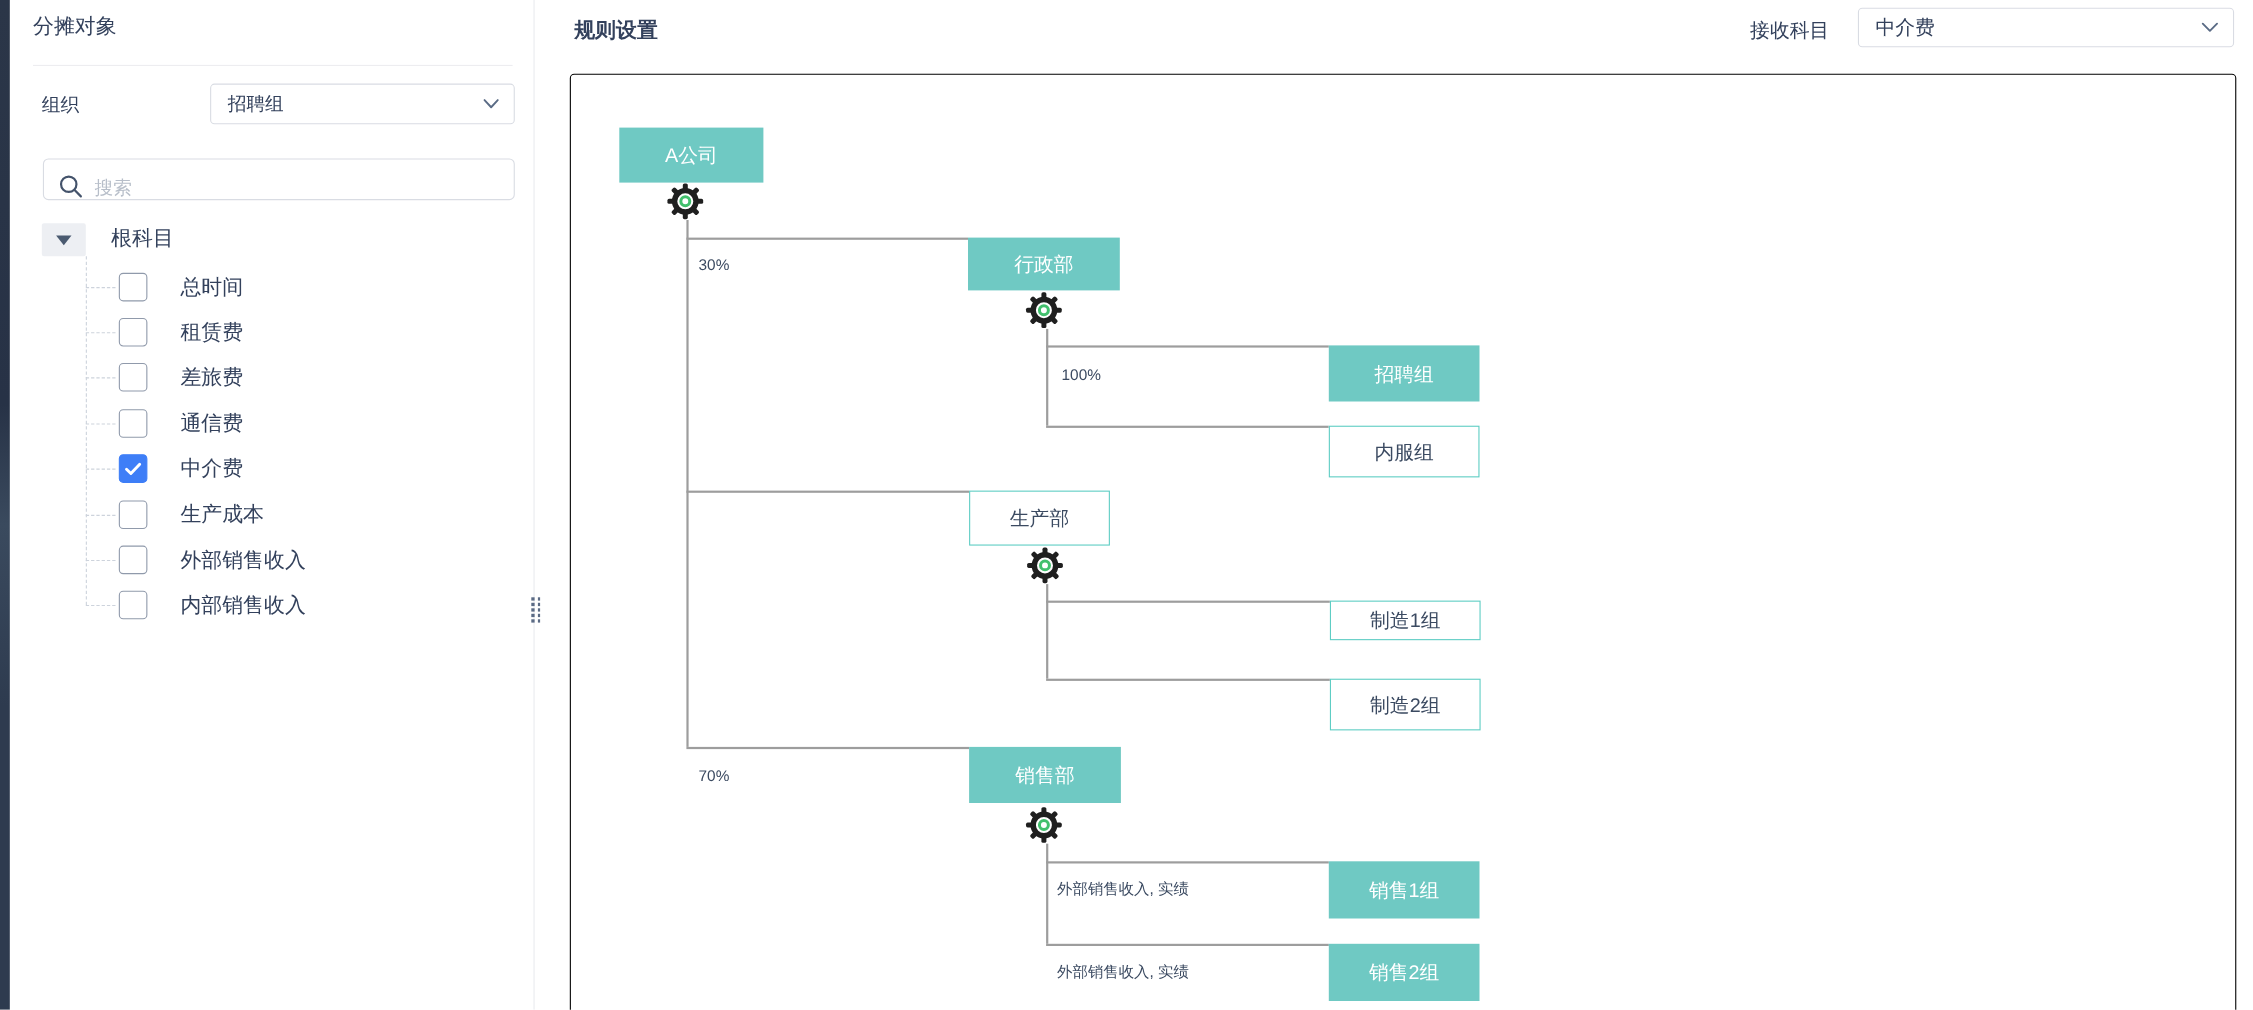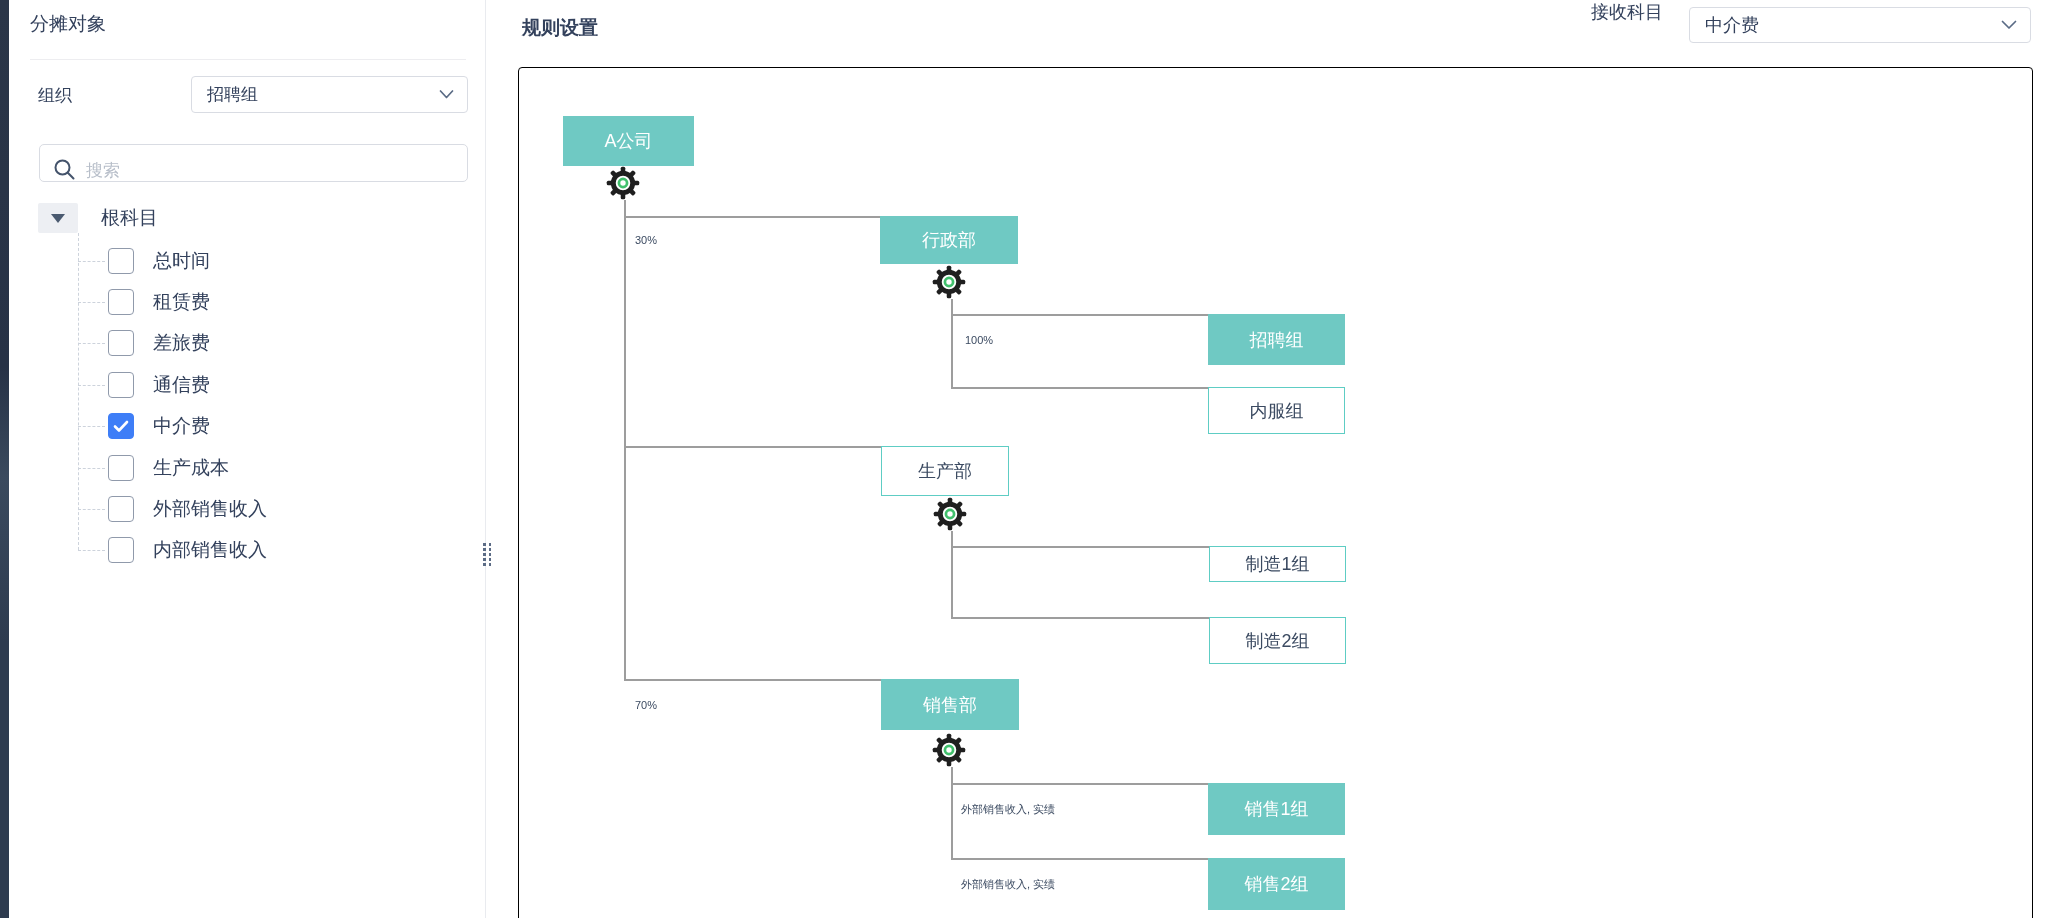--- a/index.html
+++ b/index.html
@@ -35,40 +35,40 @@
   .caret{width:0;height:0;border-left:7px solid transparent;border-right:7px solid transparent;
     border-top:9px solid #4a5a70;}
   .root-label{position:absolute;left:92px;font-size:19px;color:#33415C;line-height:30px;}
   .tree-children{position:relative;margin-top:7px;}
   .tree-vline{position:absolute;left:69px;top:-7px;height:317px;width:0;border-left:1px dashed #cdd3dc;}
   .tree-row{position:relative;height:41.4px;display:flex;align-items:center;padding-left:99px;cursor:default;}
   .stub{position:absolute;left:69px;top:50%;width:27px;height:0;border-top:1px dashed #cdd3dc;}
   .cbx{width:26px;height:26px;border:1.5px solid #909aab;border-radius:4px;background:#fff;flex:0 0 auto;
     display:flex;align-items:center;justify-content:center;cursor:pointer;}
   .cbx.checked{background:var(--check-blue,#3E7EF7);border-color:var(--check-blue,#3E7EF7);}
-  .tree-label{margin-left:19px;font-size:19px;color:#33415C;}
+  .tree-label{margin-left:30px;font-size:19px;color:#33415C;}
   
   .drag-handle{position:absolute;left:483px;top:543px;width:8px;height:25px;cursor:col-resize;
     display:grid;grid-template-columns:2.5px 2.5px;grid-auto-rows:2.5px;column-gap:3px;row-gap:2.6px;}
   .drag-handle i{background:#5b6b85;display:block;}
   
   .main-title{position:absolute;left:522px;top:15px;font-size:19px;color:#33415C;}
-  .receive-label{position:absolute;left:1591px;top:0;font-size:18px;color:#33415C;}
+  .receive-label{position:absolute;left:1591px;top:16px;font-size:18px;color:#33415C;}
   .receive-select{left:1689px;top:7px;width:342px;height:36px;font-size:18px;}
   .chart-frame{position:absolute;left:518px;top:57px;width:1515px;height:860px;
     border:1px solid #000000;border-radius:4px;background:#fff;margin-top:10px;}
   
   .hline,.vline{position:absolute;background:#9d9d9d;}
   .hline{height:1.5px;}
   .vline{width:1.5px;}
   .node{position:absolute;display:flex;align-items:center;justify-content:center;
     font-size:18px;cursor:pointer;white-space:nowrap;}
   .node.filled{background:var(--teal,#6FC9C3);color:#fff;}
   .node.outlined{background:#fff;border:1.5px solid var(--teal-border,#5ECDC4);color:var(--dark-text,#3B4A61);}
-  .rule{position:absolute;display:flex;align-items:center;font-size:11px;color:var(--dark-text,#3B4A61);white-space:nowrap;}
+  .rule{position:absolute;display:flex;align-items:center;font-size:14px;color:var(--dark-text,#3B4A61);white-space:nowrap;}
   .gear{position:absolute;width:34px;height:34px;cursor:pointer;}
 </style>
 </head>
 <body>
 
 <div class="left-rail"></div>
 
 <aside class="sidebar">
   <h2 class="sb-title">分摊对象</h2>
   <div class="sb-divider"></div>

